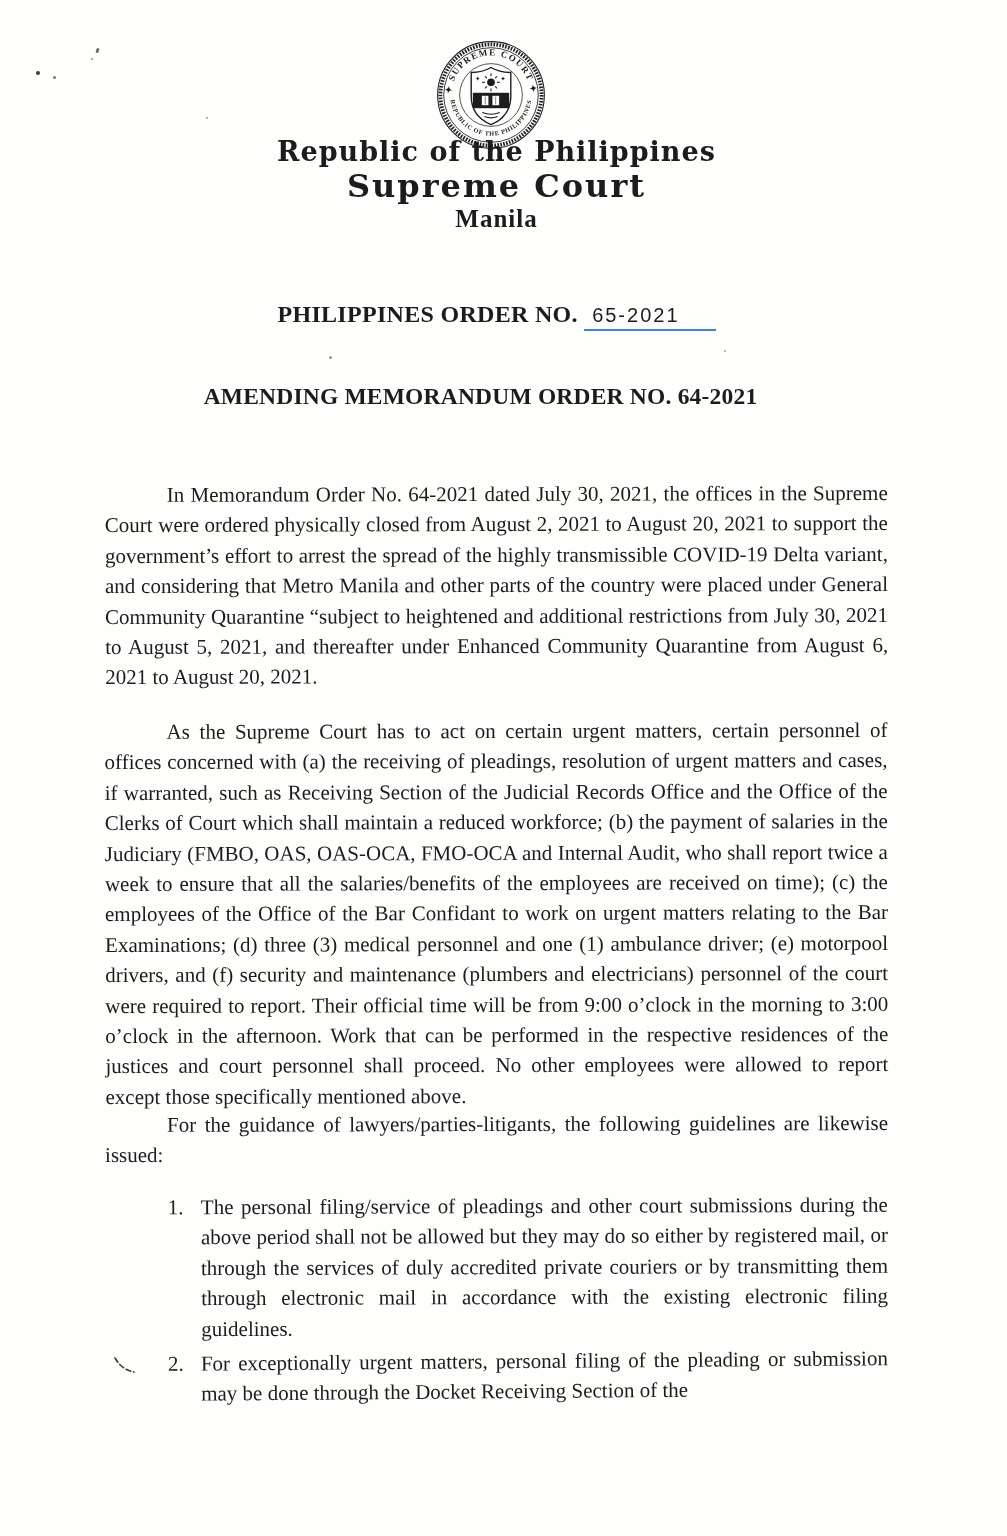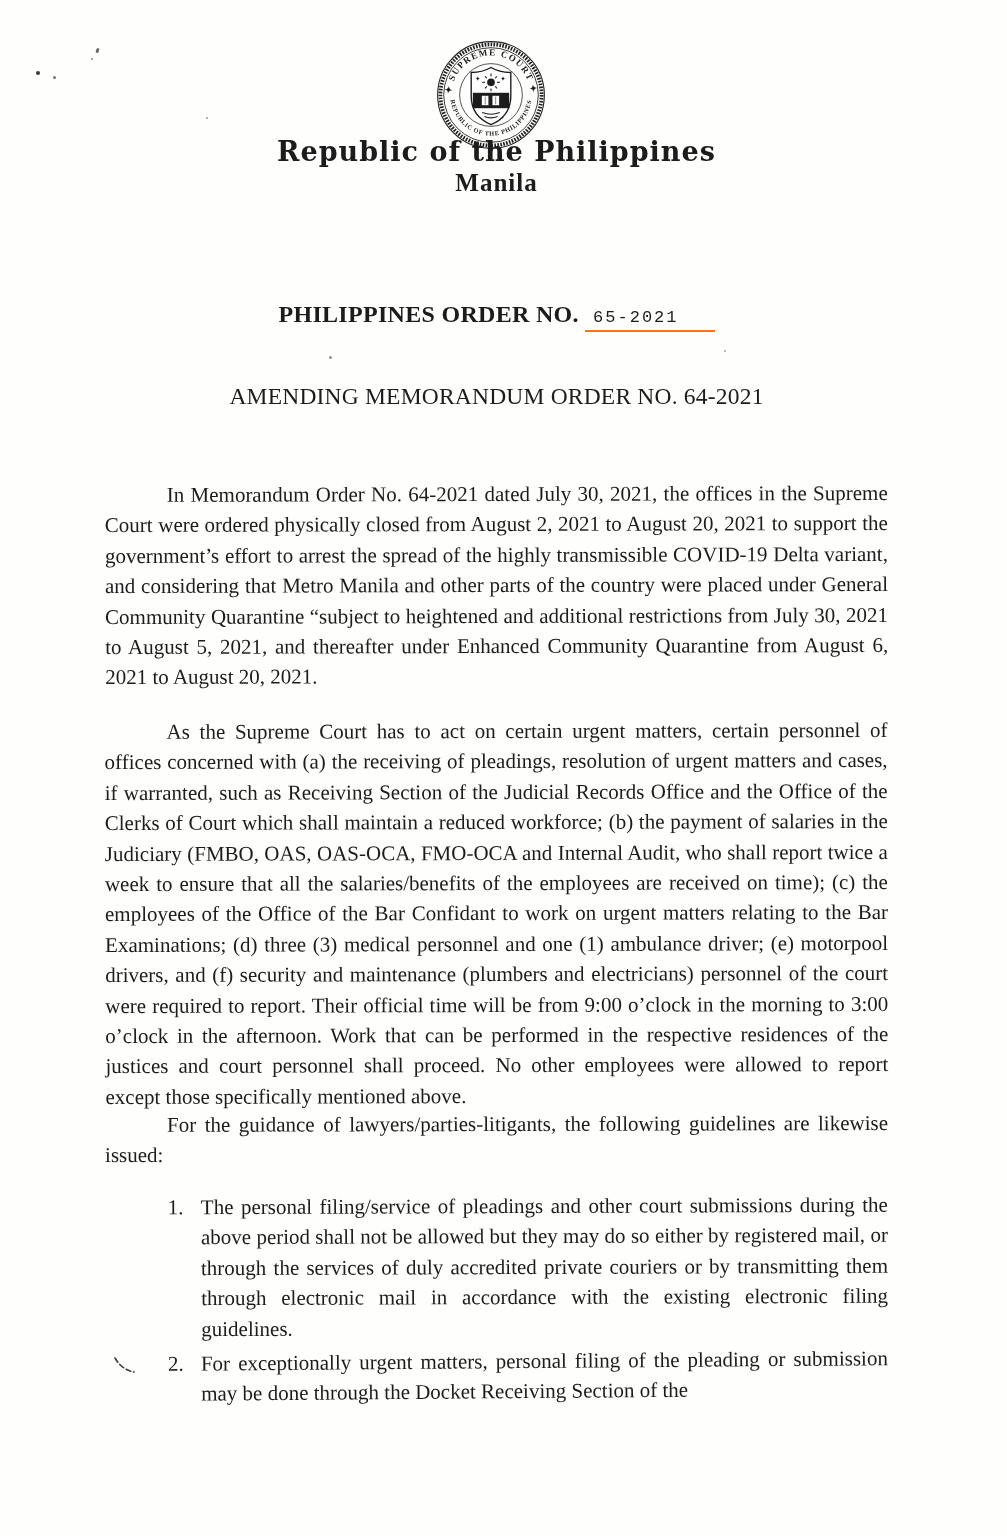--- a/index.html
+++ b/index.html
@@ -24,28 +24,28 @@
   .mast-city {
     font-family:Liberation Serif, serif; font-weight:700; font-size:25px;
     letter-spacing:1px; line-height:30px;
   }
   
   .order-line {
     position:absolute; top:301px; left:105px; width:783px; text-align:center;
     font-weight:700; font-size:24px; letter-spacing:.3px;
   }
   .order-number {
-    font-family:Liberation Mono, monospace; font-weight:400; font-size:17px;
-    letter-spacing:2px; border-bottom:2px solid #f97316;
+    font-family:Liberation Sans, sans-serif; font-weight:400; font-size:20px;
+    letter-spacing:2px; border-bottom:2px solid #3b82f6;
     padding:0 36px 3px 8px; white-space:nowrap;
   }
   
   .subject {
-    position:absolute; top:381px; left:105px; width:783px; text-align:center;
-    font-weight:400; font-size:23.5px; line-height:31px; letter-spacing:.2px;
+    position:absolute; top:381px; left:89px; width:783px; text-align:center;
+    font-weight:700; font-size:23.5px; line-height:31px; letter-spacing:.2px;
   }
   
   .para {
     position:absolute; left:105px; width:783px; margin:0;
     font-size:21px; line-height:30.4px; text-align:justify; text-indent:62px;
     transform:rotate(-0.15deg);
   }
   .para-1 { top:479px; }
   .para-2 { top:716px; }
   .para-3 { top:1109px; }
@@ -121,20 +121,21 @@
       <line x1="89.5" y1="103" x2="89.5" y2="117" stroke="#1c1c1c" stroke-width="1"></line>
       <line x1="108.5" y1="103" x2="108.5" y2="117" stroke="#1c1c1c" stroke-width="1"></line>
 
       <path d="M84,132 Q100,138 116,132" fill="none" stroke="#1c1c1c" stroke-width="2"></path>
       <path d="M88,139 Q100,144 112,139" fill="none" stroke="#1c1c1c" stroke-width="2"></path>
     </svg>
   </div>
 
   <div class="masthead">
     <div class="mast-republic">Republic of the Philippines</div>
+    <div class="mast-court">Supreme Court</div>
     <div class="mast-city">Manila</div>
   </div>
 
   <div class="order-line">
     <span>PHILIPPINES ORDER NO.</span>
     <span class="order-number">65-2021</span>
   </div>
 
   <div class="subject">
     <div>AMENDING MEMORANDUM ORDER NO. 64-2021</div>

